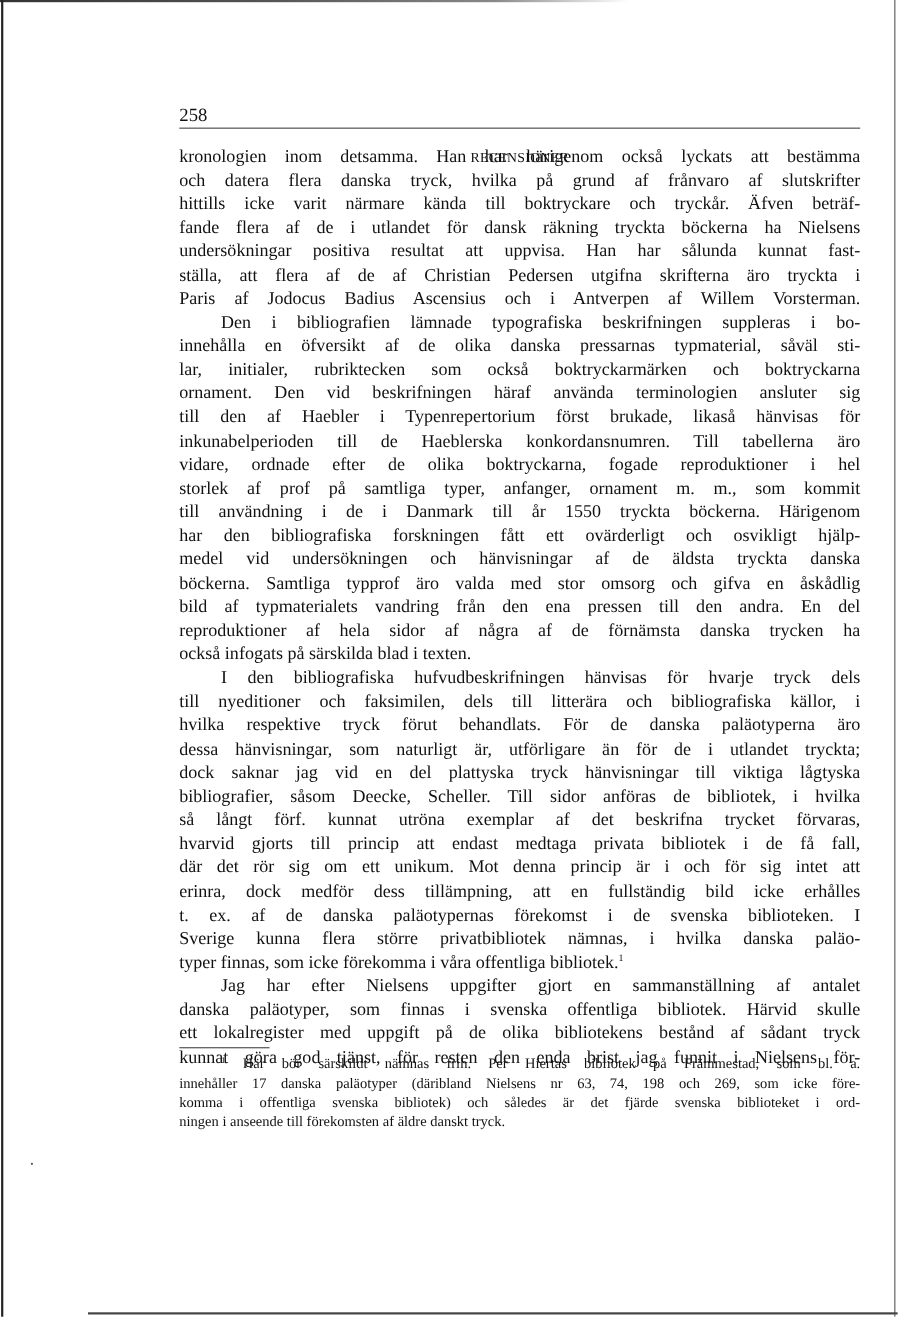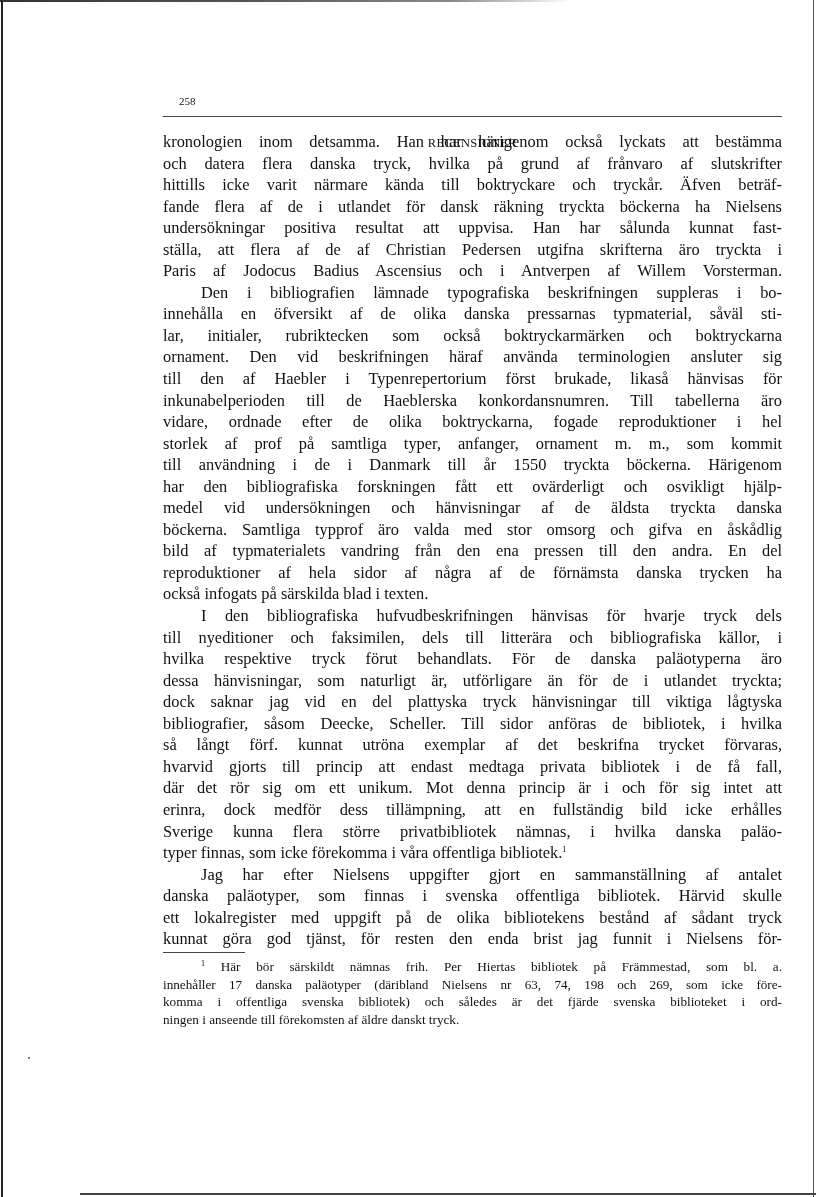--- a/index.html
+++ b/index.html
@@ -2,21 +2,21 @@
 <html><head>
 <meta charset="utf-8">
 <style>
   html, body { margin: 0; padding: 0; background: #ffffff; }
   body { width: 816px; height: 1197px; position: relative; overflow: hidden; font-family: "Liberation Serif", "DejaVu Serif", serif; color: #111; }
   .page-border-left { position: absolute; left: 1px; top: 0; width: 2px; height: 1197px; background: #222; }
   .page-border-right { position: absolute; right: 2px; top: 0; width: 1px; height: 1197px; background: #555; }
   .page-border-top { position: absolute; left: 0; top: 0; width: 816px; height: 2px; background: linear-gradient(90deg, #333 0%, #555 30%, #888 55%, #fff 70%); }
   .page-border-bottom { position: absolute; left: 80px; bottom: 2px; width: 736px; height: 2px; background: #444; }
   .running-head { position: absolute; left: 163px; top: 95px; width: 619px; height: 20px; font-size: 15px; }
-  .page-number { position: absolute; left: 16px; top: 0; font-size: 11px; }
+  .page-number { position: absolute; left: 0; top: 0; font-size: 17px; }
   .section-title { position: absolute; left: 0; right: 0; top: 1px; text-align: center; font-size: 12.5px; letter-spacing: 0.3px; margin-top: 40px; }
   .head-rule { position: absolute; left: 163px; top: 116px; width: 619px; height: 1px; background: #444; }
   .body-text { position: absolute; left: 163px; top: 131px; width: 619px; font-size: 16.4px; line-height: 21.55px; }
   .line { display: block; white-space: nowrap; text-align: justify; text-align-last: justify; height: 21.55px; }
   .line.last { text-align-last: left; }
   .line.indent { padding-left: 38px; }
   sup { font-size: 9px; line-height: 0; vertical-align: 6px; }
   .fn-rule { position: absolute; left: 163px; top: 952px; width: 82px; height: 1px; background: #444; }
   .footnote { position: absolute; left: 163px; top: 958px; width: 619px; font-size: 13.2px; line-height: 17.5px; }
   .fn-line { display: block; white-space: nowrap; text-align: justify; text-align-last: justify; height: 17.5px; }
@@ -65,20 +65,21 @@
   <span class="line indent">I den bibliografiska hufvudbeskrifningen hänvisas för hvarje tryck dels</span>
   <span class="line">till nyeditioner och faksimilen, dels till litterära och bibliografiska källor, i</span>
   <span class="line">hvilka respektive tryck förut behandlats. För de danska paläotyperna äro</span>
   <span class="line">dessa hänvisningar, som naturligt är, utförligare än för de i utlandet tryckta;</span>
   <span class="line">dock saknar jag vid en del plattyska tryck hänvisningar till viktiga lågtyska</span>
   <span class="line">bibliografier, såsom Deecke, Scheller. Till sidor anföras de bibliotek, i hvilka</span>
   <span class="line">så långt förf. kunnat utröna exemplar af det beskrifna trycket förvaras,</span>
   <span class="line">hvarvid gjorts till princip att endast medtaga privata bibliotek i de få fall,</span>
   <span class="line">där det rör sig om ett unikum. Mot denna princip är i och för sig intet att</span>
   <span class="line">erinra, dock medför dess tillämpning, att en fullständig bild icke erhålles</span>
+  <span class="line">t. ex. af de danska paläotypernas förekomst i de svenska biblioteken. I</span>
   <span class="line">Sverige kunna flera större privatbibliotek nämnas, i hvilka danska paläo-</span>
   <span class="line last"><span>typer finnas, som icke förekomma i våra offentliga bibliotek.</span><sup>1</sup></span>
   <span class="line indent">Jag har efter Nielsens uppgifter gjort en sammanställning af antalet</span>
   <span class="line">danska paläotyper, som finnas i svenska offentliga bibliotek. Härvid skulle</span>
   <span class="line">ett lokalregister med uppgift på de olika bibliotekens bestånd af sådant tryck</span>
   <span class="line">kunnat göra god tjänst, för resten den enda brist jag funnit i Nielsens för-</span>
 </div>
 
 <div class="fn-rule"></div>
 

